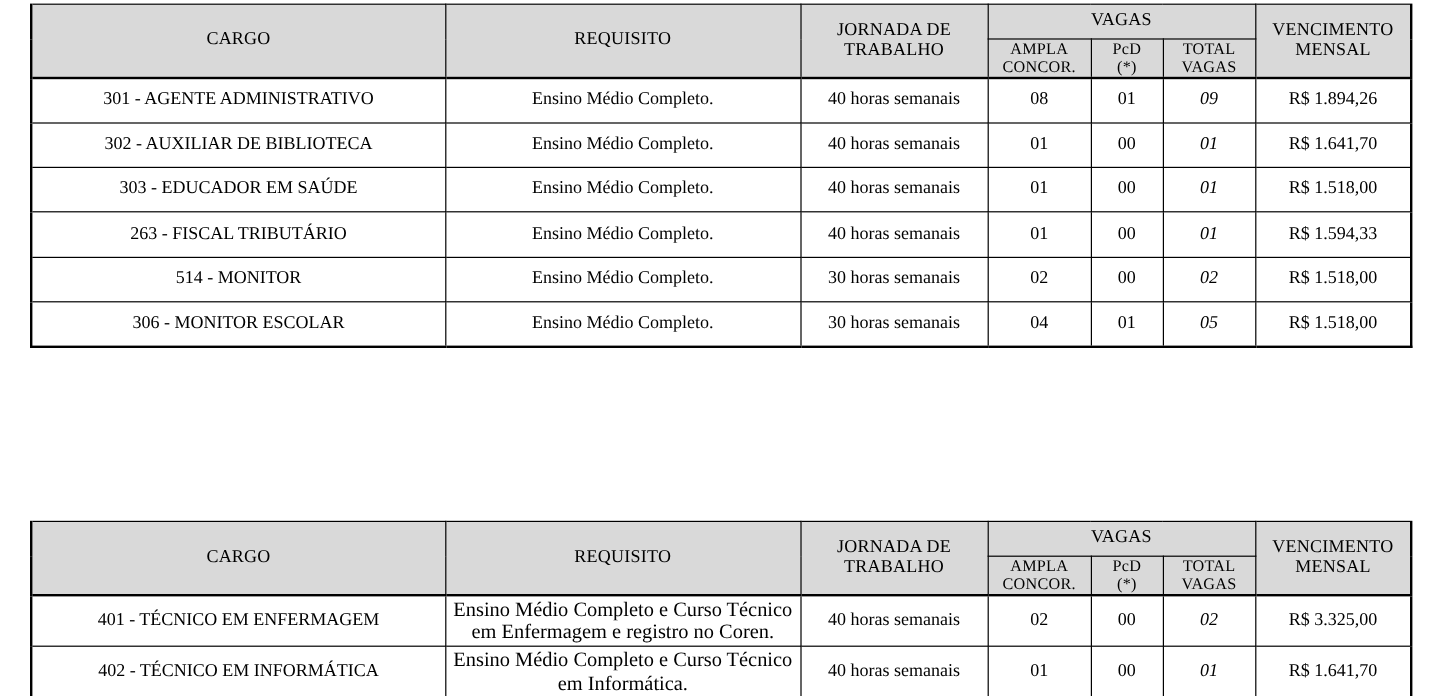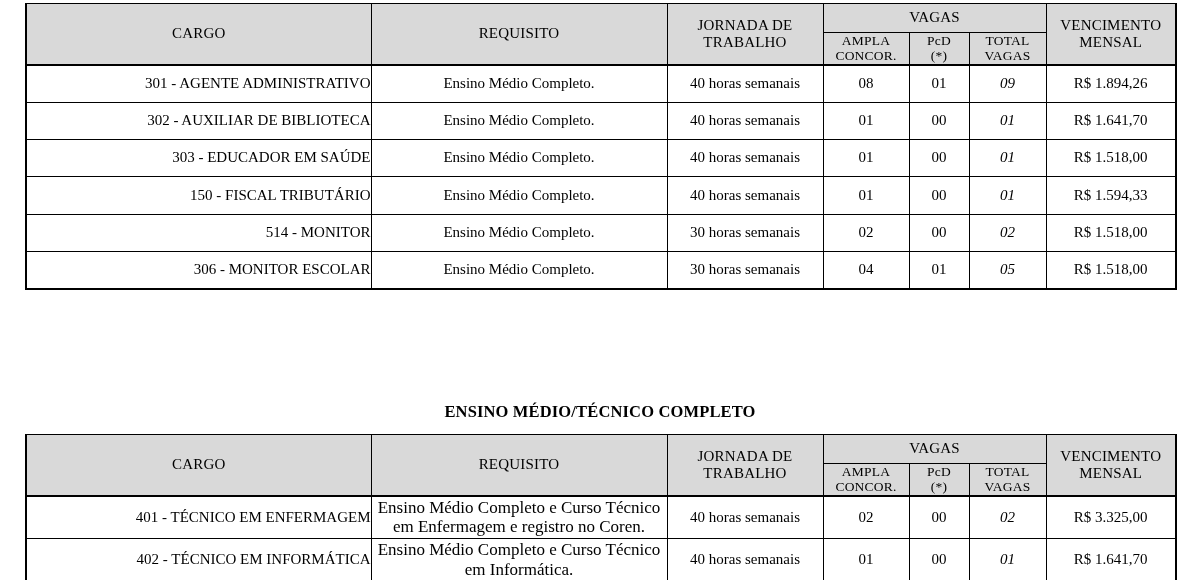--- a/index.html
+++ b/index.html
@@ -47,21 +47,21 @@
   }
   .hdr-span {
     border-bottom: 1px solid #000;
   }
 
   .cell {
     text-align: center;
     line-height: 1.18;
   }
   .cell-cargo {
-    text-align: right;
+    text-align: center;
     font-weight: bold;
     padding-left: 9px;
     white-space: nowrap;
   }
   .cell-bold { font-weight: bold; font-style: italic; }
 
   
   #table-superior-wrap {
     position: absolute;
     left: 25px;
@@ -182,21 +182,21 @@
           <tr>
             <td class="cell cell-cargo outer-left">303 - EDUCADOR EM SAÚDE</td>
             <td class="cell">Ensino Médio Completo.</td>
             <td class="cell">40 horas semanais</td>
             <td class="cell">01</td>
             <td class="cell">00</td>
             <td class="cell cell-bold">01</td>
             <td class="cell outer-right">R$ 1.518,00</td>
           </tr>
           <tr>
-            <td class="cell cell-cargo outer-left">150 - FISCAL TRIBUTÁRIO</td>
+            <td class="cell cell-cargo outer-left">263 - FISCAL TRIBUTÁRIO</td>
             <td class="cell">Ensino Médio Completo.</td>
             <td class="cell">40 horas semanais</td>
             <td class="cell">01</td>
             <td class="cell">00</td>
             <td class="cell cell-bold">01</td>
             <td class="cell outer-right">R$ 1.594,33</td>
           </tr>
           <tr>
             <td class="cell cell-cargo outer-left">514 - MONITOR</td>
             <td class="cell">Ensino Médio Completo.</td>
@@ -212,21 +212,20 @@
             <td class="cell">30 horas semanais</td>
             <td class="cell">04</td>
             <td class="cell">01</td>
             <td class="cell cell-bold">05</td>
             <td class="cell outer-right">R$ 1.518,00</td>
           </tr>
         </tbody>
     </table>
   </div>
 
-  <div id="secao-2-titulo">ENSINO MÉDIO/TÉCNICO COMPLETO</div>
 
   <div id="table-inferior-wrap">
     <table class="vaga-table" id="table-inferior">
       <colgroup>
         <col style="width:345px">
         <col style="width:296px">
         <col style="width:156px">
         <col style="width:86px">
         <col style="width:60px">
         <col style="width:77px">

